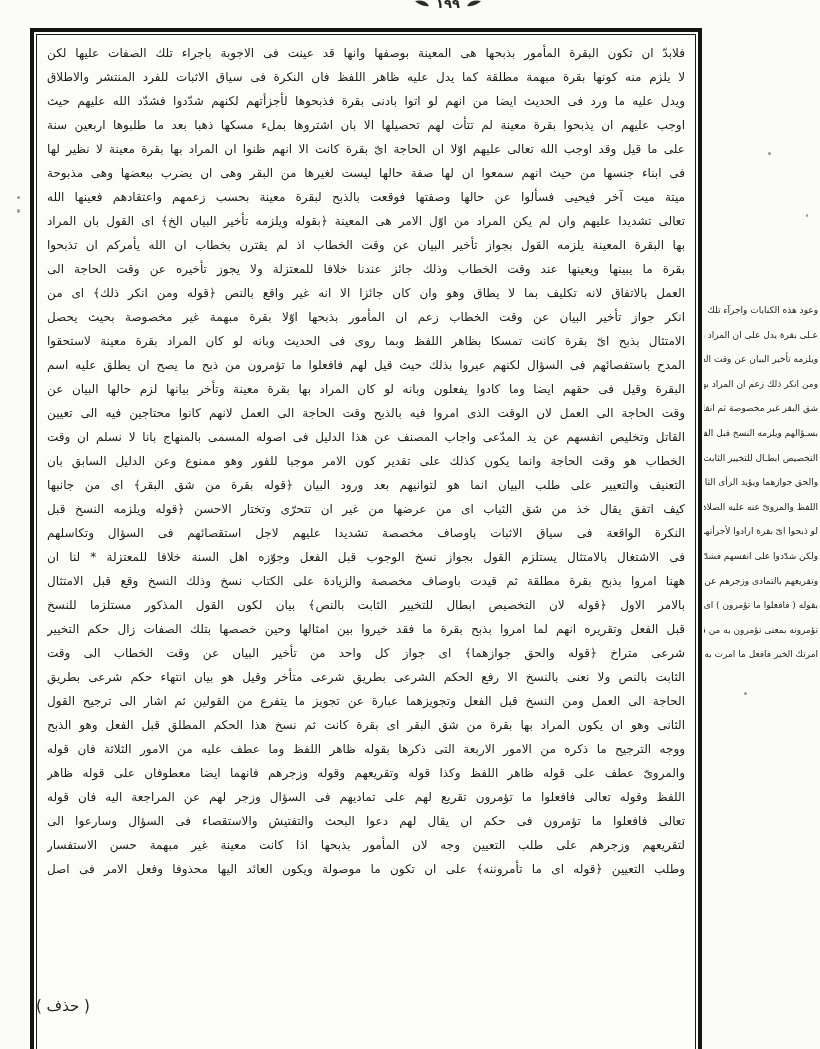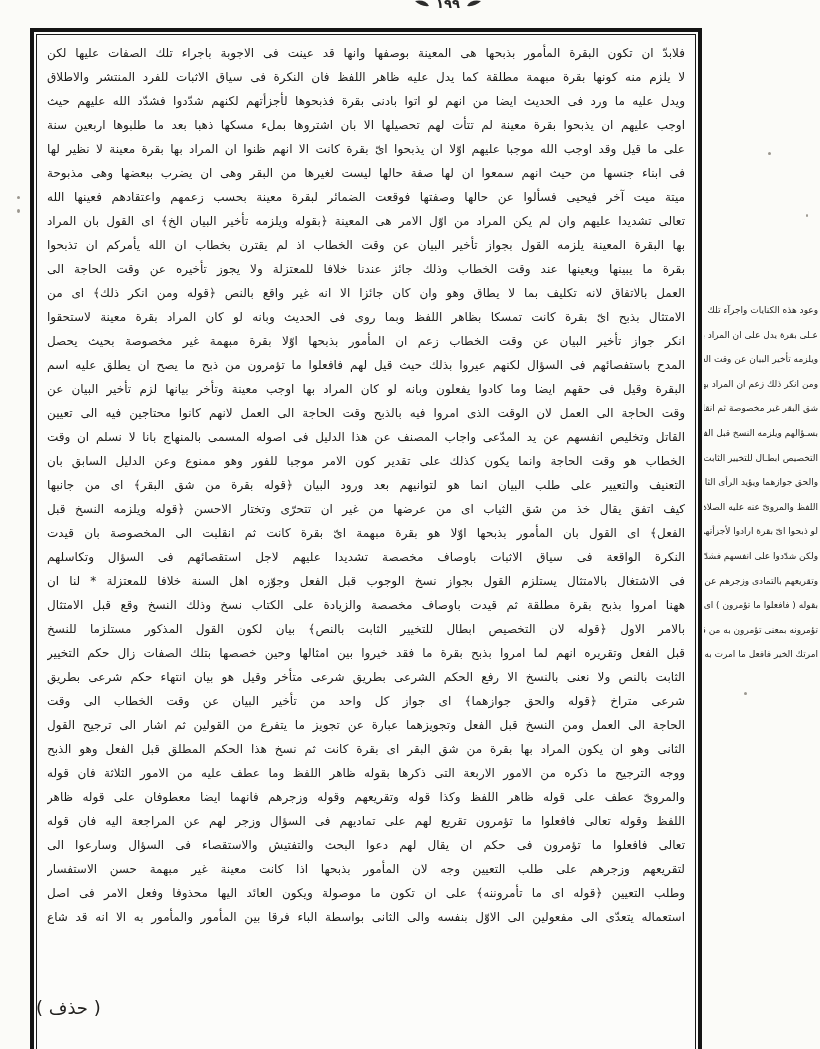--- a/index.html
+++ b/index.html
@@ -46,21 +46,21 @@
     position:absolute;left:398px;top:-9px;width:100px;height:24px;
     display:flex;align-items:center;justify-content:center;gap:6px;
     color:#262626;
   }
   .page-ornament .num{
     font-size:13px;font-weight:bold;letter-spacing:1px;direction:rtl;
   }
   .leaf{width:16px;height:10px;flex:0 0 auto;}
   .footer-note{
     position:absolute;left:36px;top:997px;
-    font-size:18px;color:#22211f;direction:rtl;
+    font-size:15px;color:#22211f;direction:rtl;
   }
   .speck{position:absolute;background:#9a968e;border-radius:50%;}
   .s1{left:17px;top:196px;width:3px;height:3px;}
   .s2{left:17px;top:209px;width:3px;height:4px;}
   .s3{left:768px;top:152px;width:3px;height:3px;}
   .s4{left:744px;top:692px;width:3px;height:3px;}
   .s5{left:806px;top:214px;width:2px;height:3px;}
 </style>
 </head>
 <body>
@@ -75,53 +75,51 @@
   </svg>
 </div>
 
 <div class="frame-outer">
   <div class="frame-inner">
     <div class="main-lines">
         <div class="tline">فلابدّ ان تكون البقرة المأمور بذبحها هى المعينة بوصفها وانها قد عينت فى الاجوبة باجراء تلك الصفات عليها لكن</div>
         <div class="tline">لا يلزم منه كونها بقرة مبهمة مطلقة كما يدل عليه ظاهر اللفظ فان النكرة فى سياق الاثبات للفرد المنتشر والاطلاق</div>
         <div class="tline">ويدل عليه ما ورد فى الحديث ايضا من انهم لو اتوا بادنى بقرة فذبحوها لأجزأتهم لكنهم شدّدوا فشدّد الله عليهم حيث</div>
         <div class="tline">اوجب عليهم ان يذبحوا بقرة معينة لم تتأت لهم تحصيلها الا بان اشتروها بملء مسكها ذهبا بعد ما طلبوها اربعين سنة</div>
-        <div class="tline">على ما قيل وقد اوجب الله موجبا عليهم اوّلا ان يذبحوا اىّ بقرة كانت الا انهم ظنوا ان المراد بها بقرة معينة لا نظير لها</div>
+        <div class="tline">على ما قيل وقد اوجب الله تعالى عليهم اوّلا ان الحاجة اىّ بقرة كانت الا انهم ظنوا ان المراد بها بقرة معينة لا نظير لها</div>
         <div class="tline">فى ابناء جنسها من حيث انهم سمعوا ان لها صفة حالها ليست لغيرها من البقر وهى ان يضرب ببعضها وهى مذبوحة</div>
-        <div class="tline">ميتة ميت آخر فيحيى فسألوا عن حالها وصفتها فوقعت الضمائر لبقرة معينة بحسب زعمهم واعتقادهم فعينها الله</div>
+        <div class="tline">ميتة ميت آخر فيحيى فسألوا عن حالها وصفتها فوقعت بالذبح لبقرة معينة بحسب زعمهم واعتقادهم فعينها الله</div>
         <div class="tline">تعالى تشديدا عليهم وان لم يكن المراد من اوّل الامر هى المعينة ﴿بقوله ويلزمه تأخير البيان الخ﴾ اى القول بان المراد</div>
         <div class="tline">بها البقرة المعينة يلزمه القول بجواز تأخير البيان عن وقت الخطاب اذ لم يقترن بخطاب ان الله يأمركم ان تذبحوا</div>
         <div class="tline">بقرة ما يبينها ويعينها عند وقت الخطاب وذلك جائز عندنا خلافا للمعتزلة ولا يجوز تأخيره عن وقت الحاجة الى</div>
         <div class="tline">العمل بالاتفاق لانه تكليف بما لا يطاق وهو وان كان جائزا الا انه غير واقع بالنص ﴿قوله ومن انكر ذلك﴾ اى من</div>
+        <div class="tline">انكر جواز تأخير البيان عن وقت الخطاب زعم ان المأمور بذبحها اوّلا بقرة مبهمة غير مخصوصة بحيث يحصل</div>
         <div class="tline">الامتثال بذبح اىّ بقرة كانت تمسكا بظاهر اللفظ وبما روى فى الحديث وبانه لو كان المراد بقرة معينة لاستحقوا</div>
-        <div class="tline">انكر جواز تأخير البيان عن وقت الخطاب زعم ان المأمور بذبحها اوّلا بقرة مبهمة غير مخصوصة بحيث يحصل</div>
         <div class="tline">المدح باستفصائهم فى السؤال لكنهم عيروا بذلك حيث قيل لهم فافعلوا ما تؤمرون من ذبح ما يصح ان يطلق عليه اسم</div>
-        <div class="tline">البقرة وقيل فى حقهم ايضا وما كادوا يفعلون وبانه لو كان المراد بها اوجب معينة وتأخر بيانها لزم تأخير البيان عن</div>
+        <div class="tline">البقرة وقيل فى حقهم ايضا وما كادوا يفعلون وبانه لو كان المراد بها بقرة معينة وتأخر بيانها لزم حالها البيان عن</div>
         <div class="tline">وقت الحاجة الى العمل لان الوقت الذى امروا فيه بالذبح وقت الحاجة الى العمل لانهم كانوا محتاجين فيه الى تعيين</div>
         <div class="tline">القاتل وتخليص انفسهم عن يد المدّعى واجاب المصنف عن هذا الدليل فى اصوله المسمى بالمنهاج بانا لا نسلم ان وقت</div>
         <div class="tline">الخطاب هو وقت الحاجة وانما يكون كذلك على تقدير كون الامر موجبا للفور وهو ممنوع وعن الدليل السابق بان</div>
         <div class="tline">التعنيف والتعيير على طلب البيان انما هو لتوانيهم بعد ورود البيان ﴿قوله بقرة من شق البقر﴾ اى من جانبها</div>
         <div class="tline">كيف اتفق يقال خذ من شق الثياب اى من عرضها من غير ان تتحرّى وتختار الاحسن ﴿قوله ويلزمه النسخ قبل</div>
-        <div class="tline">الفعل﴾ اى القول بان المأمور بذبحها اوّلا هو بقرة مبهمة اىّ بقرة كانت ثم انقلبت الى المخصوصة بان قيدت</div>
         <div class="tline">النكرة الواقعة فى سياق الاثبات باوصاف مخصصة تشديدا عليهم لاجل استقصائهم فى السؤال وتكاسلهم</div>
         <div class="tline">فى الاشتغال بالامتثال يستلزم القول بجواز نسخ الوجوب قبل الفعل وجوّزه اهل السنة خلافا للمعتزلة * لنا ان</div>
         <div class="tline">ههنا امروا بذبح بقرة مطلقة ثم قيدت باوصاف مخصصة والزيادة على الكتاب نسخ وذلك النسخ وقع قبل الامتثال</div>
         <div class="tline">بالامر الاول ﴿قوله لان التخصيص ابطال للتخيير الثابت بالنص﴾ بيان لكون القول المذكور مستلزما للنسخ</div>
         <div class="tline">قبل الفعل وتقريره انهم لما امروا بذبح بقرة ما فقد خيروا بين امثالها وحين خصصها بتلك الصفات زال حكم التخيير</div>
+        <div class="tline">شرعى متراخ ﴿قوله والحق جوازهما﴾ اى جواز كل واحد من تأخير البيان عن وقت الخطاب الى وقت</div>
         <div class="tline">الثابت بالنص ولا نعنى بالنسخ الا رفع الحكم الشرعى بطريق شرعى متأخر وقيل هو بيان انتهاء حكم شرعى بطريق</div>
-        <div class="tline">شرعى متراخ ﴿قوله والحق جوازهما﴾ اى جواز كل واحد من تأخير البيان عن وقت الخطاب الى وقت</div>
         <div class="tline">الحاجة الى العمل ومن النسخ قبل الفعل وتجويزهما عبارة عن تجويز ما يتفرع من القولين ثم اشار الى ترجيح القول</div>
         <div class="tline">الثانى وهو ان يكون المراد بها بقرة من شق البقر اى بقرة كانت ثم نسخ هذا الحكم المطلق قبل الفعل وهو الذبح</div>
         <div class="tline">ووجه الترجيح ما ذكره من الامور الاربعة التى ذكرها بقوله ظاهر اللفظ وما عطف عليه من الامور الثلاثة فان قوله</div>
         <div class="tline">والمروىّ عطف على قوله ظاهر اللفظ وكذا قوله وتقريعهم وقوله وزجرهم فانهما ايضا معطوفان على قوله ظاهر</div>
         <div class="tline">اللفظ وقوله تعالى فافعلوا ما تؤمرون تقريع لهم على تماديهم فى السؤال وزجر لهم عن المراجعة اليه فان قوله</div>
         <div class="tline">تعالى فافعلوا ما تؤمرون فى حكم ان يقال لهم دعوا البحث والتفتيش والاستقصاء فى السؤال وسارعوا الى</div>
         <div class="tline">لتقريعهم وزجرهم على طلب التعيين وجه لان المأمور بذبحها اذا كانت معينة غير مبهمة حسن الاستفسار</div>
         <div class="tline">وطلب التعيين ﴿قوله اى ما تأمروننه﴾ على ان تكون ما موصولة ويكون العائد اليها محذوفا وفعل الامر فى اصل</div>
-        <div class="tline">استعماله يتعدّى الى مفعولين الى الاوّل بنفسه والى الثانى بواسطة الباء فرقا بين المأمور والمأمور به الا انه قد شاع</div>
       </div>
   </div>
 </div>
 
 <div class="margin-note">
     <div class="mline">وعود هذه الكنايات واجرآء تلك الصفات</div>
     <div class="mline">عـلى بقرة يدل على ان المراد بهـا معينة</div>
     <div class="mline">ويلزمه تأخير البيان عن وقت الخطـاب</div>
     <div class="mline">ومن انكر ذلك زعم ان المراد بها بقرة من</div>
     <div class="mline">شق البقر غير مخصوصة ثم انقلبت مخصوصة</div>

